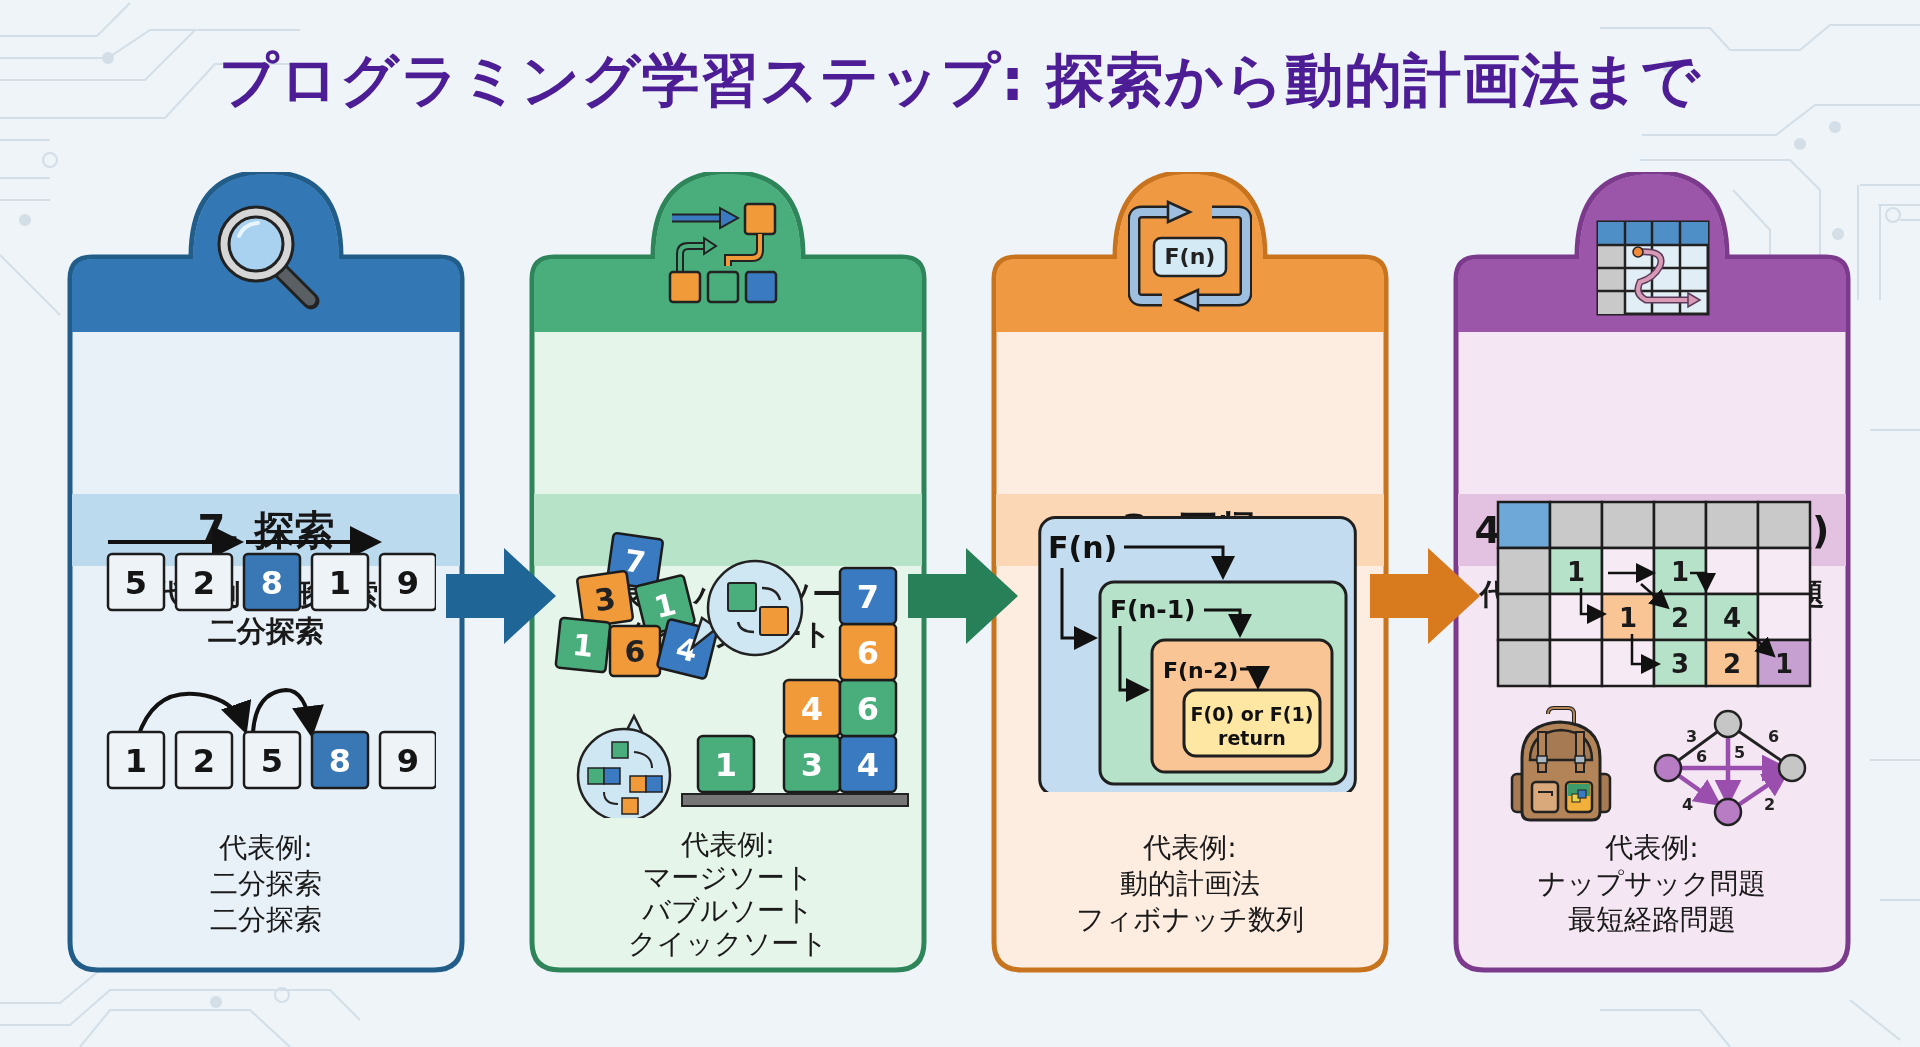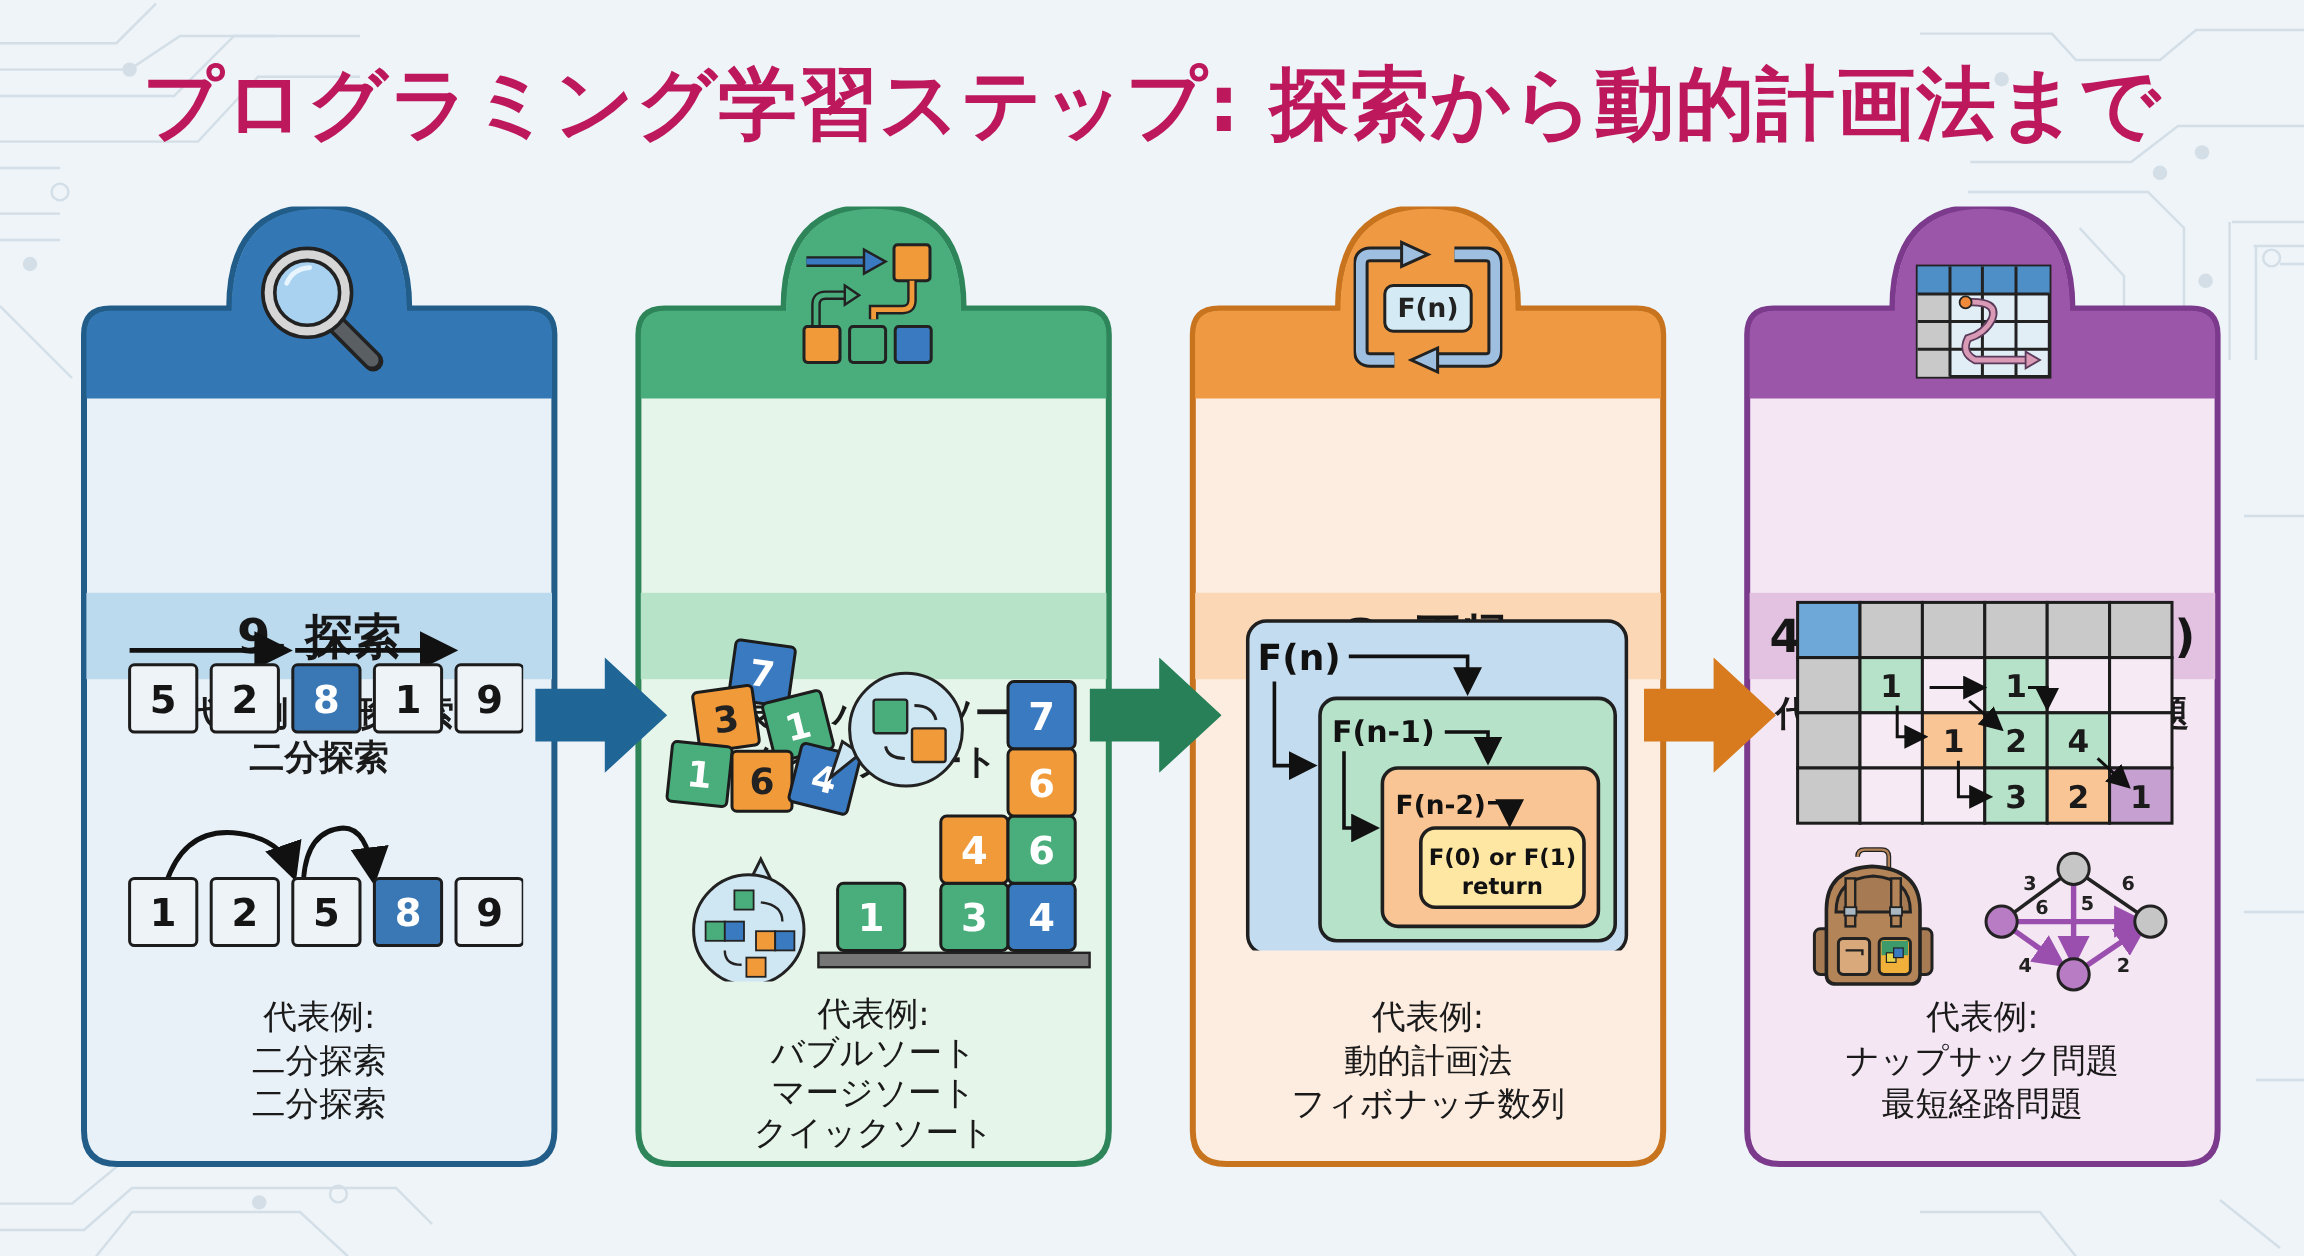--- a/index.html
+++ b/index.html
@@ -6,21 +6,21 @@
   html, body { width: 1920px; height: 1047px; overflow: hidden; }
   body {
     background: #eef4f8;
     font-family: "DejaVu Sans", "Liberation Sans", sans-serif;
     color: #141414;
     position: relative;
   }
   .bg-circuit { position: absolute; left: 0; top: 0; width: 1920px; height: 1047px; z-index: 0; }
   .page-title {
     position: absolute; left: 0; top: 42px; width: 1920px; text-align: center;
-    font-size: 66px; font-weight: bold; letter-spacing: 1px; color: #be185d; z-index: 2;
+    font-size: 58px; font-weight: bold; letter-spacing: 1px; color: #4c1d95; z-index: 2;
   }
   .panel { position: absolute; top: 172px; width: 400px; height: 802px; z-index: 2; }
   .panel-shape { position: absolute; left: 0; top: 0; width: 400px; height: 802px; }
   .panel-heading {
     position: absolute; left: 6px; top: 322px; width: 388px; height: 72px;
     display: flex; align-items: center; justify-content: center;
     font-size: 40px; font-weight: bold; color: #161616; white-space: nowrap;
   }
   .panel-sub {
     position: absolute; left: 6px; top: 404px; width: 388px;
@@ -85,21 +85,21 @@
     <path d="M6 107 Q6 87 26 87 H127 Q127 2 200 2 Q273 2 273 87 H374 Q394 87 394 107 V160 H6 Z" fill="#3378b4"></path>
     <rect x="6" y="160" width="388" height="72" fill="#bcdaee" transform="translate(0,162)"></rect>
   </svg>
   <svg class="panel-icon" style="left:140px;top:24px" width="120" height="120" viewBox="0 0 120 120">
     <line x1="75" y1="75" x2="105" y2="105" stroke="#222" stroke-width="17" stroke-linecap="round"></line>
     <line x1="75" y1="75" x2="104" y2="104" stroke="#5a5f63" stroke-width="11" stroke-linecap="round"></line>
     <circle cx="50" cy="48" r="37" fill="#d6d6d6" stroke="#222" stroke-width="3"></circle>
     <circle cx="50" cy="48" r="27" fill="#a9d2f0" stroke="#222" stroke-width="3"></circle>
     <path d="M33 40 Q38 28 52 27" stroke="#e8f5ff" stroke-width="4" fill="none" stroke-linecap="round"></path>
   </svg>
-  <div class="panel-heading">9. 探索</div>
+  <div class="panel-heading">7. 探索</div>
   <div class="panel-sub">
     <div>代表例: 線形探索</div>
     <div>二分探索</div>
   </div>
   <svg class="illus" style="left:30px;top:340px" width="340" height="320" viewBox="0 0 340 320">
     <defs>
       <marker id="ah-black" markerWidth="8" markerHeight="8" refX="6" refY="4" orient="auto">
           <path d="M0 0 L8 4 L0 8 Z" fill="#111"></path>
         </marker>
     </defs>
@@ -266,22 +266,22 @@
         </g>
         <g>
           <rect x="288" y="40" width="56" height="56" rx="5" fill="#3a7ac0" stroke="#1c1c1c" stroke-width="2.5"></rect>
           <text x="316" y="80" text-anchor="middle" font-size="32" fill="#ffffff">7</text>
         </g>
       </g>
     <rect x="130" y="266" width="226" height="12" fill="#767676" stroke="#222" stroke-width="2"></rect>
   </svg>
   <div class="panel-foot" style="top:656px;line-height:33px">
     <div>代表例:</div>
+    <div>マージソート</div>
     <div>バブルソート</div>
-    <div>マージソート</div>
     <div>クイックソート</div>
   </div>
 </div>
 
 <svg class="flow-arrow" style="left:908px" viewBox="0 0 110 96">
   <path d="M0 26 H58 V0 L110 48 L58 96 V70 H0 Z" fill="#278058"></path>
 </svg>
 
 <div class="panel" style="left:990px">
   <svg class="panel-shape" viewBox="0 0 400 802">

